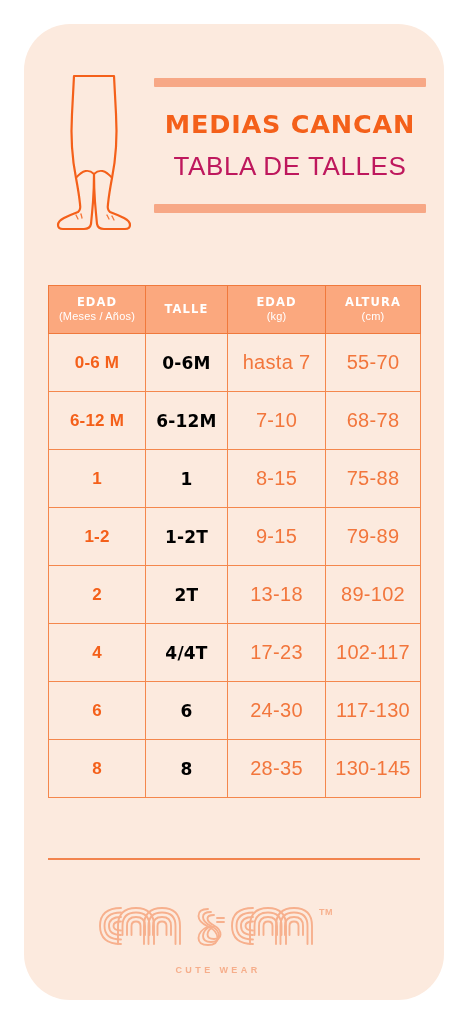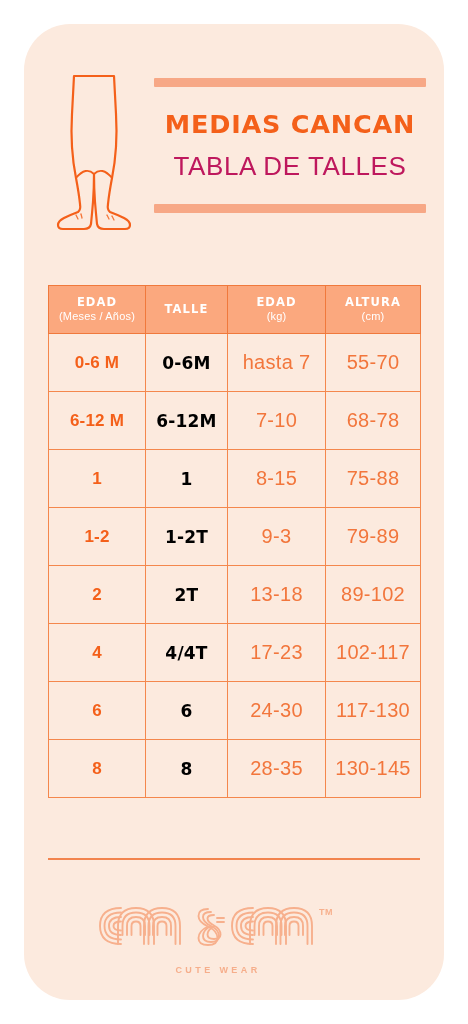--- a/index.html
+++ b/index.html
@@ -269,21 +269,21 @@
         </tr>
         <tr>
           <td class="cell-edad">1</td>
           <td class="cell-talle">1</td>
           <td class="cell-peso">8-15</td>
           <td class="cell-altura">75-88</td>
         </tr>
         <tr>
           <td class="cell-edad">1-2</td>
           <td class="cell-talle">1-2T</td>
-          <td class="cell-peso">9-3</td>
+          <td class="cell-peso">9-15</td>
           <td class="cell-altura">79-89</td>
         </tr>
         <tr>
           <td class="cell-edad">2</td>
           <td class="cell-talle">2T</td>
           <td class="cell-peso">13-18</td>
           <td class="cell-altura">89-102</td>
         </tr>
         <tr>
           <td class="cell-edad">4</td>

